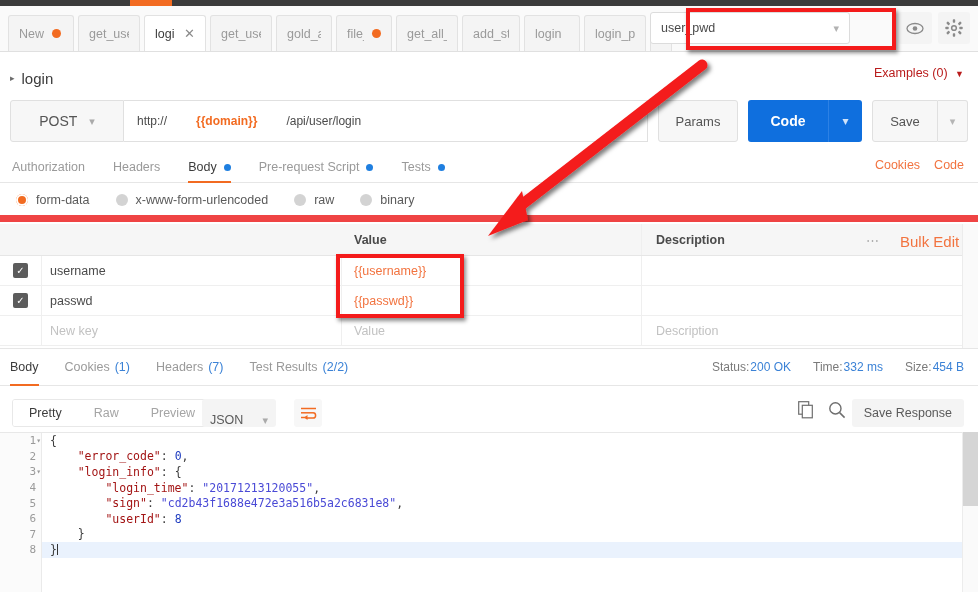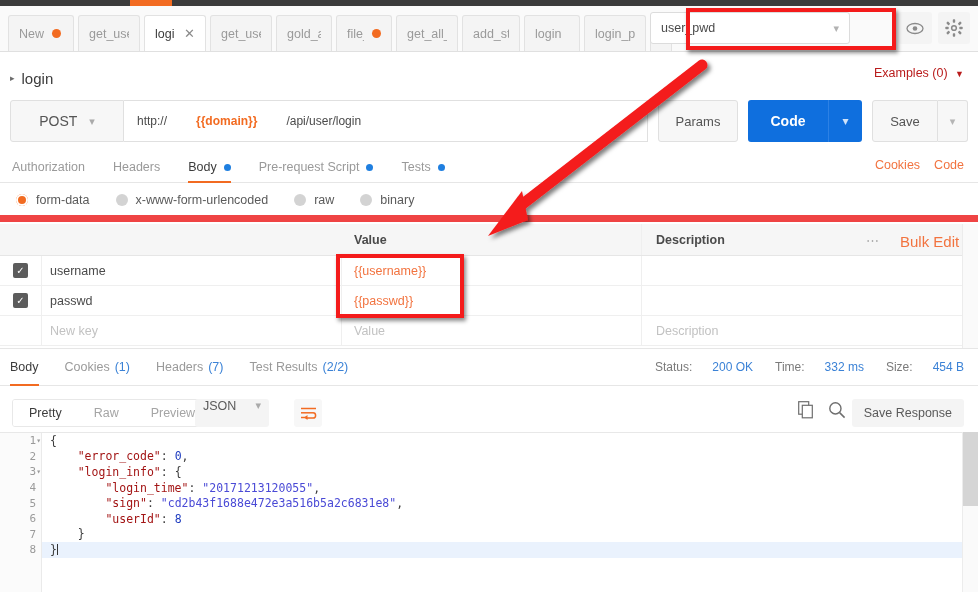--- a/index.html
+++ b/index.html
@@ -129,30 +129,30 @@
   .respbar { position:absolute; top:348px; left:0; width:978px; height:38px;
              border-top:1px solid #e6e6e6; border-bottom:1px solid #e6e6e6; }
   .rtabs { position:absolute; top:348px; left:10px; height:38px; display:flex; align-items:center; }
   .rtab { font-size:12.5px; color:#9a9a9a; margin-right:26px; height:38px; display:flex;
           align-items:center; position:relative; }
   .rtab.active { color:#3c3c3c; }
   .rtab.active:after { content:""; position:absolute; left:0; right:0; bottom:0; height:2px; background:#f26b21; }
   .rtab .cnt { color:#3b82d6; margin-left:5px; }
   .rmeta { position:absolute; top:348px; right:14px; height:38px; display:flex; align-items:center;
            gap:22px; font-size:12px; color:#7a7a7a; }
-  .rmeta b { color:#3b82d6; font-weight:normal; margin-left:20px; }
+  .rmeta b { color:#3b82d6; font-weight:normal; margin-left:1px; }
 
   
   .rtoolbar { position:absolute; top:386px; left:0; width:978px; height:46px; }
   .seg3 { position:absolute; top:399px; left:12px; height:28px; border:1px solid #e8e8e8;
           border-radius:3px; display:flex; overflow:hidden; }
   .seg3 div { padding:0 16px; display:flex; align-items:center; font-size:12.5px; color:#a5a5a5; }
   .seg3 div.active { color:#3c3c3c; background:#fff; }
-  .jsonsel { position:absolute; top:399px; left:195px; width:74px; height:28px; background:#f4f4f4;
-             border-radius:3px; display:flex; align-items:flex-start; justify-content:space-between;
+  .jsonsel { position:absolute; top:399px; left:202px; width:74px; height:28px; background:#f4f4f4;
+             border-radius:3px; display:flex; align-items:flex-end; justify-content:space-between;
              padding:0 8px; font-size:12.5px; color:#5a5a5a; }
   .jsonsel .chev { font-size:11px; color:#aaa; }
   .wrapbtn { position:absolute; top:399px; left:294px; width:28px; height:28px; background:#f7f7f7;
              border-radius:3px; display:flex; align-items:center; justify-content:center; }
   .copyico { position:absolute; top:401px; left:798px; }
   .srchico { position:absolute; top:401px; left:828px; }
   .saveresp { position:absolute; top:399px; right:14px; height:28px; background:#f4f4f4;
               border-radius:3px; display:flex; align-items:center; padding:0 12px;
               font-size:12.5px; color:#5a5a5a; }
 

